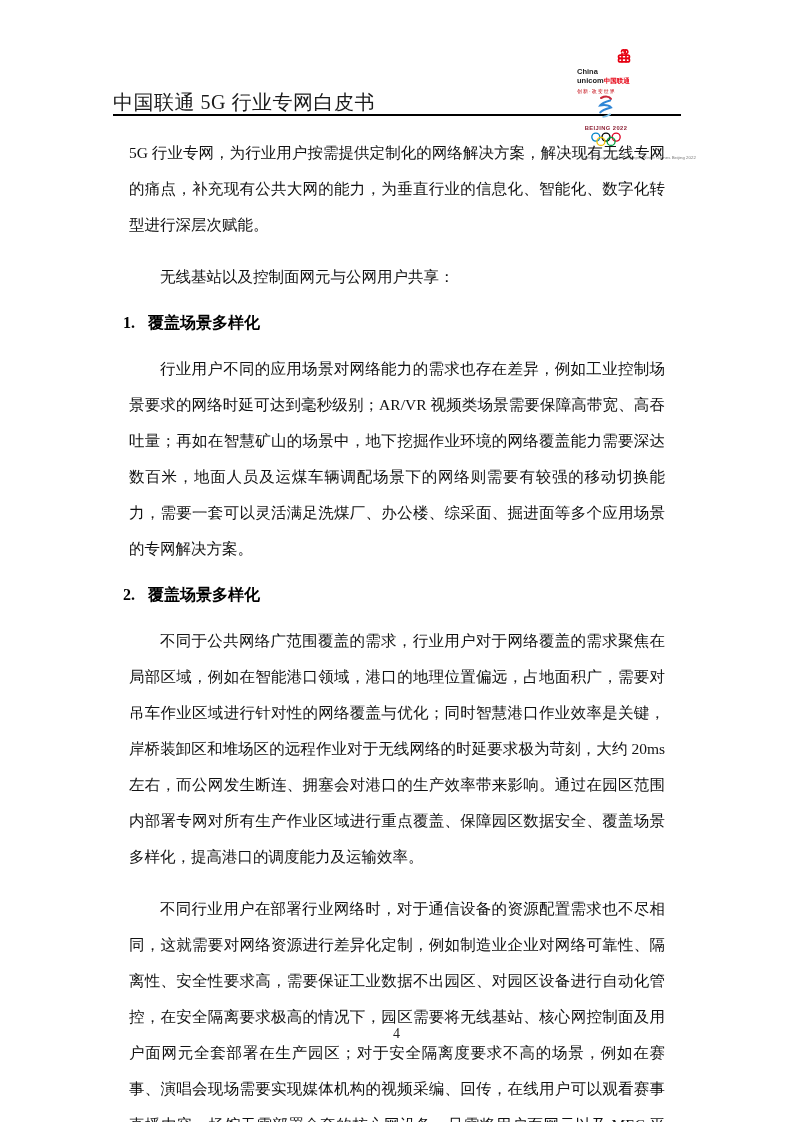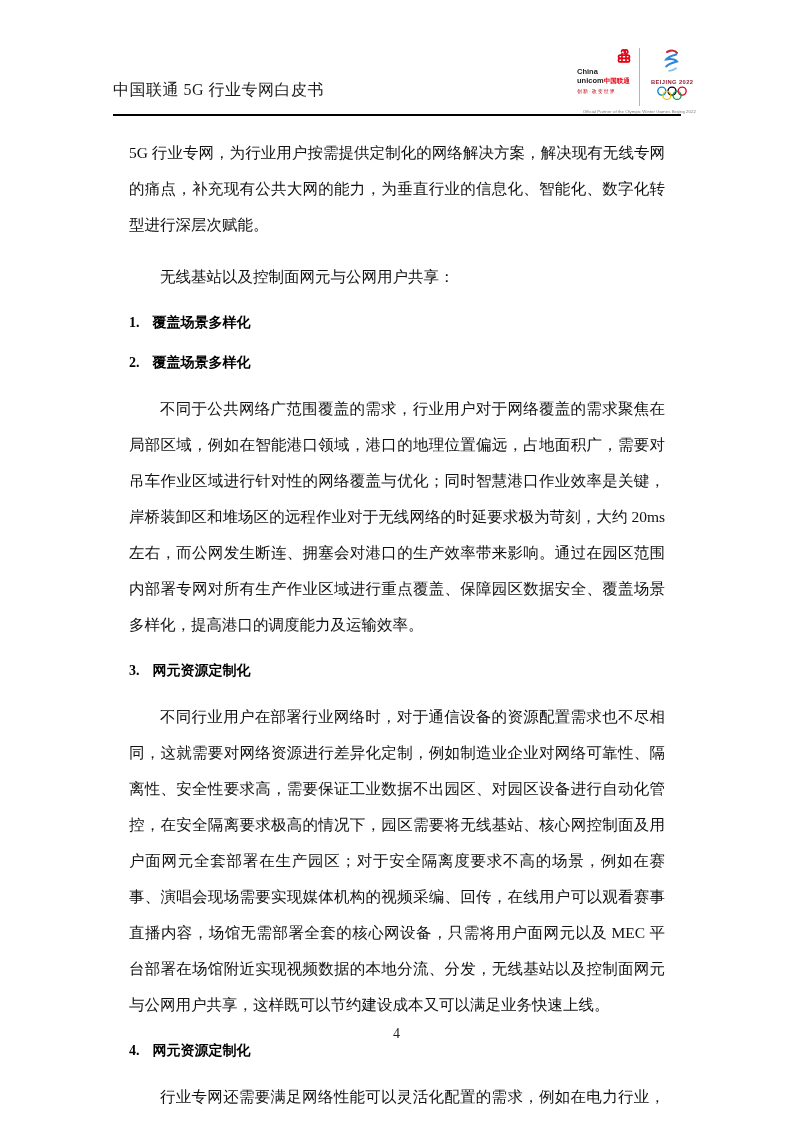--- a/index.html
+++ b/index.html
@@ -7,32 +7,32 @@
     position:relative;
     width:793px;height:1122px;
     background:#ffffff;
     margin:0 auto;
     font-family:"Liberation Serif","DejaVu Serif",serif;
     color:#111;
     overflow:hidden;
   }
   
   .header-title{
-    position:absolute;left:113px;top:80px;
-    font-size:16px;letter-spacing:.5px;color:#1a1a1a;
+    position:absolute;left:113px;top:89px;
+    font-size:20px;letter-spacing:.5px;color:#1a1a1a;
   }
   .header-rule{
     position:absolute;left:113px;top:114px;width:568px;height:2px;
     background:#000;
   }
   .logo-group{
     position:absolute;left:577px;top:48px;width:124px;
     display:flex;flex-direction:column;align-items:center;
   }
-  .logo-row{display:flex;align-items:stretch;width:100%;}
+  .logo-row{display:flex;align-items:stretch;width:100%;flex-direction:column;}
   .unicom-block{
     position:relative;width:58px;padding-top:2px;
     font-family:"Liberation Sans","DejaVu Sans",sans-serif;
   }
   .unicom-knot{position:absolute;right:1px;top:0;}
   .unicom-en1{font-size:7.5px;font-weight:bold;color:#222;line-height:8px;margin-top:18px;}
   .unicom-en2{font-size:7.5px;line-height:9px;white-space:nowrap;}
   .unicom-en2 .en{font-weight:bold;color:#222;}
   .unicom-en2 .cn{color:#e60012;font-size:6.5px;font-weight:bold;}
   .unicom-tagline{font-size:5px;color:#c2000b;letter-spacing:1px;margin-top:3px;white-space:nowrap;}
@@ -51,22 +51,22 @@
   .doc-body{
     position:absolute;left:113px;top:119px;width:568px;
   }
   .doc-body p{
     margin:16px;font-size:15.5px;line-height:36px;
     text-align:justify;text-justify:inter-ideograph;
     color:#111;
   }
   .doc-body p.indent{text-indent:2em;}
   .sec-heading{
-    font-size:14px;font-weight:bold;line-height:24px;color:#000;
-    margin:16px;
+    font-size:16px;font-weight:bold;line-height:24px;color:#000;
+    margin:10px;
   }
   .sec-num{display:inline-block;margin-right:13px;}
   
   .page-number{
     position:absolute;left:0;top:1026px;width:100%;
     text-align:center;font-size:14px;color:#222;
   }
 </style>
 </head>
 <body>
@@ -121,29 +121,29 @@
     </div>
     <div class="partner-line">Official Partner of the Olympic Winter Games Beijing 2022</div>
   </div>
 
   <div class="doc-body">
     <p>5G 行业专网，为行业用户按需提供定制化的网络解决方案，解决现有无线专网的痛点，补充现有公共大网的能力，为垂直行业的信息化、智能化、数字化转型进行深层次赋能。</p>
     <p class="indent">无线基站以及控制面网元与公网用户共享：</p>
 
     <div>
       <div class="sec-heading"><span class="sec-num">1.</span><span>覆盖场景多样化</span></div>
+      <p class="indent">行业用户不同的应用场景对网络能力的需求也存在差异，例如工业控制场景要求的网络时延可达到毫秒级别；AR/VR 视频类场景需要保障高带宽、高吞吐量；再如在智慧矿山的场景中，地下挖掘作业环境的网络覆盖能力需要深达数百米，地面人员及运煤车辆调配场景下的网络则需要有较强的移动切换能力，需要一套可以灵活满足洗煤厂、办公楼、综采面、掘进面等多个应用场景的专网解决方案。</p>
     </div>
 
     <div>
       <div class="sec-heading"><span class="sec-num">2.</span><span>覆盖场景多样化</span></div>
       <p class="indent">不同于公共网络广范围覆盖的需求，行业用户对于网络覆盖的需求聚焦在局部区域，例如在智能港口领域，港口的地理位置偏远，占地面积广，需要对吊车作业区域进行针对性的网络覆盖与优化；同时智慧港口作业效率是关键，岸桥装卸区和堆场区的远程作业对于无线网络的时延要求极为苛刻，大约 20ms 左右，而公网发生断连、拥塞会对港口的生产效率带来影响。通过在园区范围内部署专网对所有生产作业区域进行重点覆盖、保障园区数据安全、覆盖场景多样化，提高港口的调度能力及运输效率。</p>
     </div>
 
     <div>
-      <div class="sec-heading"><span class="sec-num">3.</span><span>网元资源定制化</span></div>
       <p class="indent">不同行业用户在部署行业网络时，对于通信设备的资源配置需求也不尽相同，这就需要对网络资源进行差异化定制，例如制造业企业对网络可靠性、隔离性、安全性要求高，需要保证工业数据不出园区、对园区设备进行自动化管控，在安全隔离要求极高的情况下，园区需要将无线基站、核心网控制面及用户面网元全套部署在生产园区；对于安全隔离度要求不高的场景，例如在赛事、演唱会现场需要实现媒体机构的视频采编、回传，在线用户可以观看赛事直播内容，场馆无需部署全套的核心网设备，只需将用户面网元以及 MEC 平台部署在场馆附近实现视频数据的本地分流、分发，无线基站以及控制面网元与公网用户共享，这样既可以节约建设成本又可以满足业务快速上线。</p>
     </div>
 
     <div>
       <div class="sec-heading"><span class="sec-num">4.</span><span>网元资源定制化</span></div>
       <p class="indent">行业专网还需要满足网络性能可以灵活化配置的需求，例如在电力行业，公众网络出现通信拥塞时会造成数据丢失、调度失灵等电网安全事故，通过部署专网打造智能电力无线专网，将时延、带宽、可靠性等重要网络性能进行配置，保障电力调度指令及时传达到关键节</p>
     </div>
   </div>
 
   <div class="page-number">4</div>

